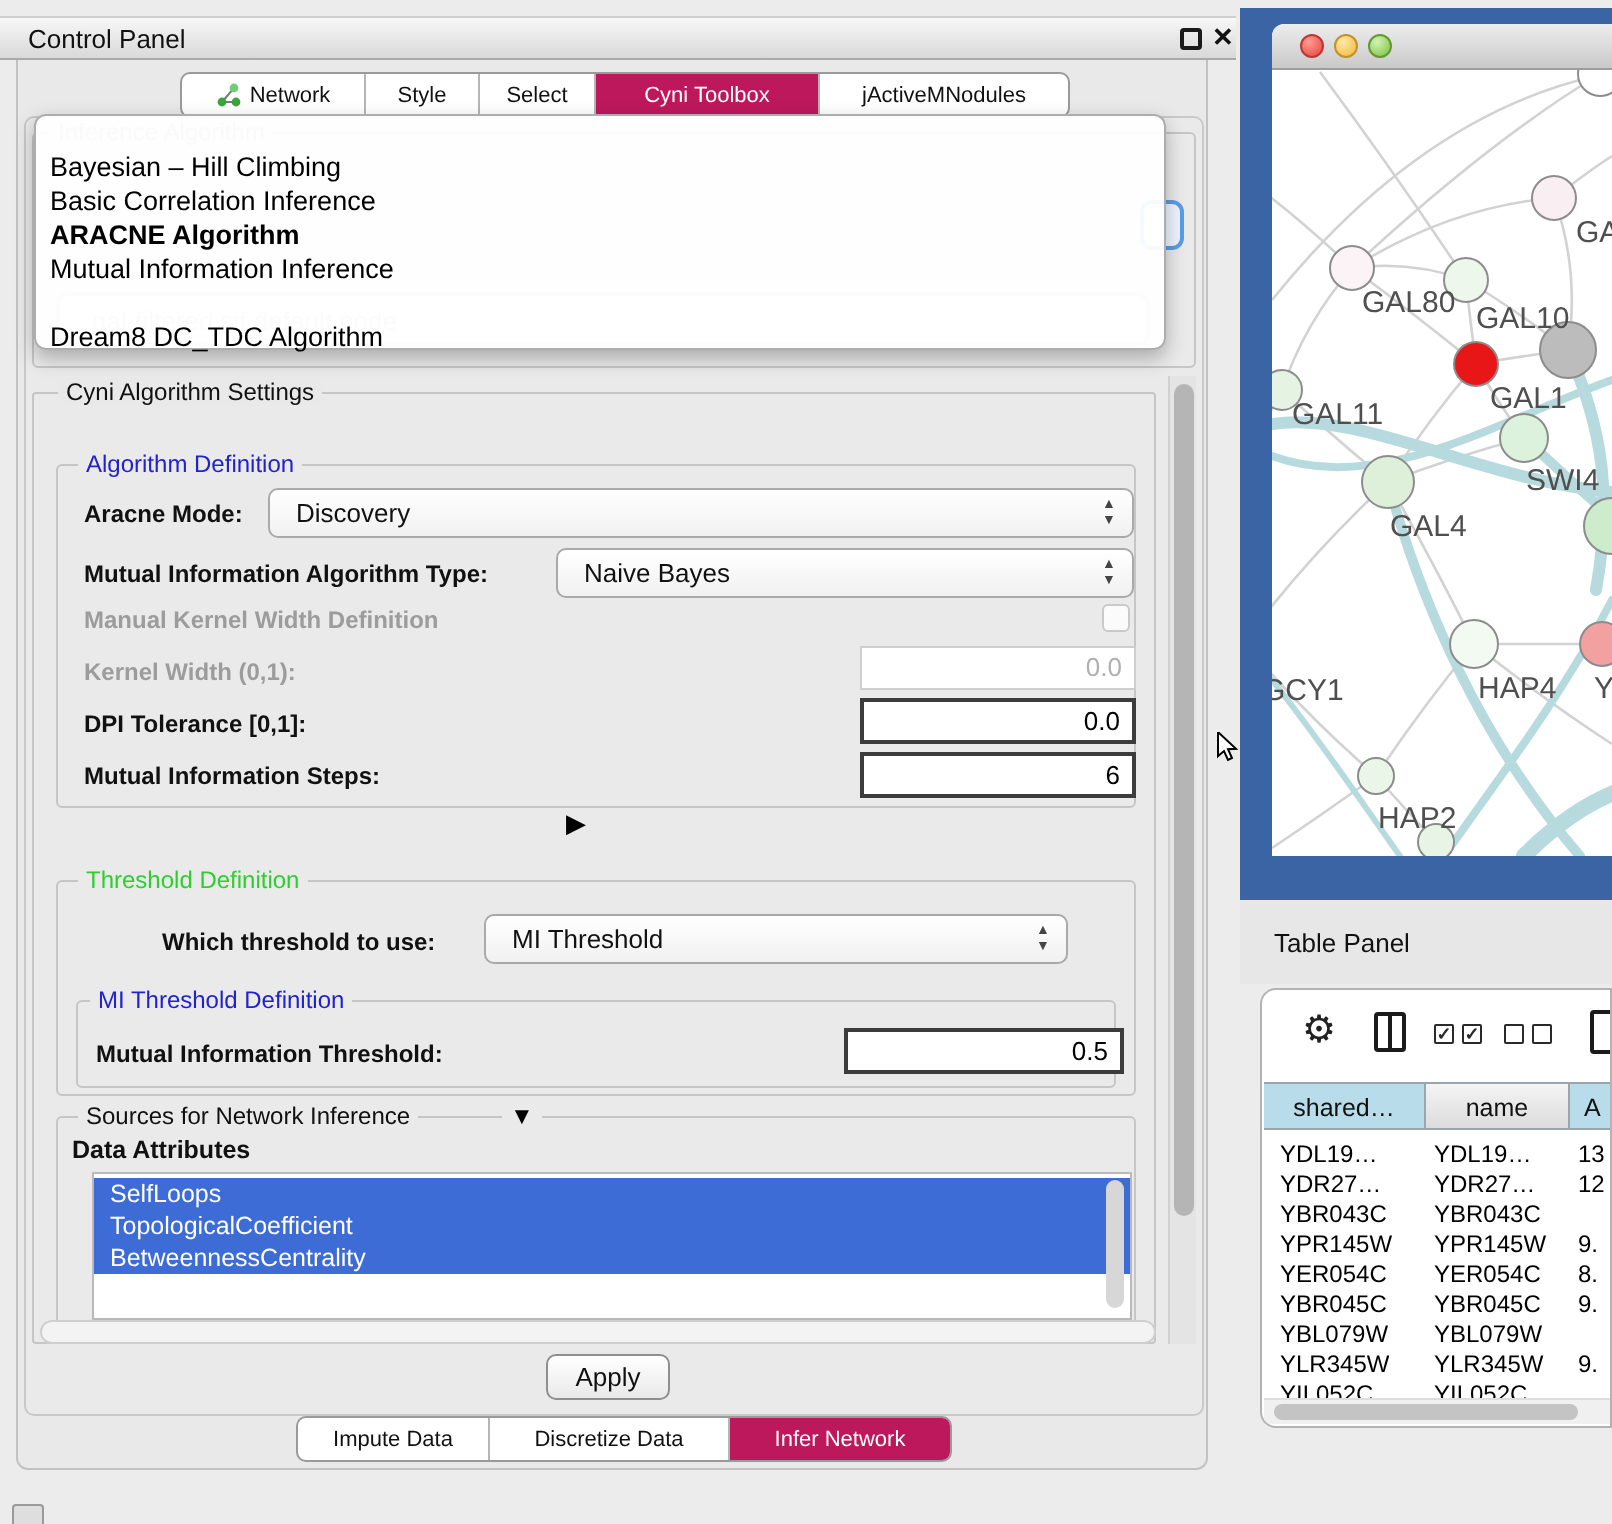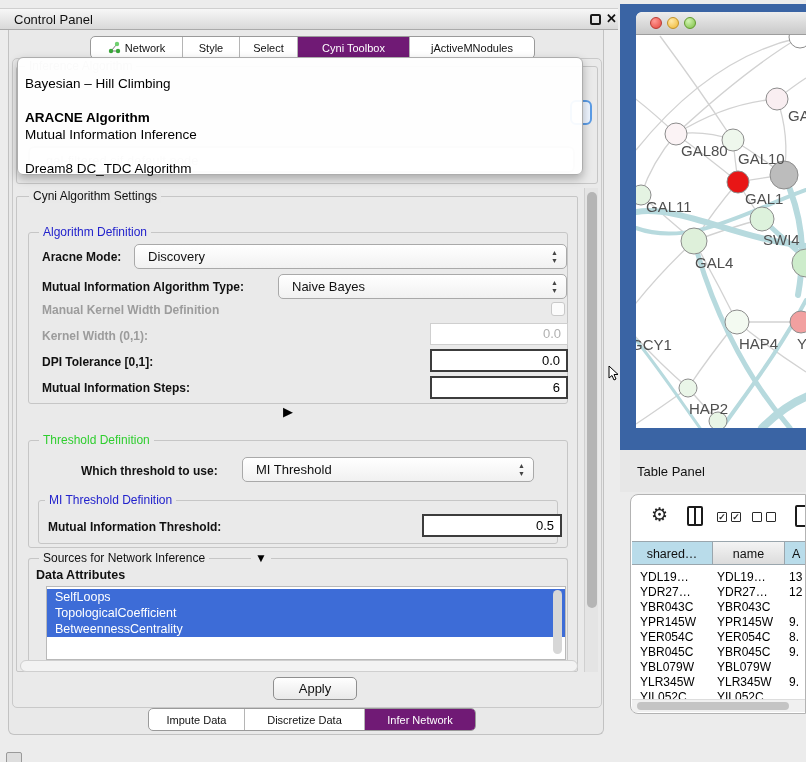--- a/index.html
+++ b/index.html
@@ -19,21 +19,21 @@
 
   .cp-body { left:8px; top:30px; width:596px; height:705px; background:#e9e9e9;
     border:1px solid #c2c2c2; border-top:none; border-radius:0 0 6px 6px; }
 
   
   .seg { position:absolute; display:flex; height:23px; border:1px solid #9a9a9a; border-radius:5px;
     overflow:hidden; background:#fff; font-size:11px; }
   .seg .segitem { display:flex; align-items:center; justify-content:center; border-right:1px solid #b5b5b5;
     color:#111; padding:0 14px; white-space:nowrap; }
   .seg .segitem:last-child { border-right:none; }
-  .seg .sel { background:#701a75; color:#fff; }
+  .seg .sel { background:#be185d; color:#fff; }
 
   
   .grp { position:absolute; border:1px solid #c6c6c6; border-radius:3px; }
   .grp-label { position:absolute; top:-8px; background:#e9e9e9; padding:0 4px; font-size:12px; color:#111; white-space:nowrap; }
   .grp-label.blue { color:#2222cc; }
   .grp-label.green { color:#2fce2f; }
   .ghost-combo { position:absolute; border:2px solid #c9c9c9; border-radius:6px; background:#f6f6f6; }
   .ghost-text { font-size:13px; color:#b5b5b5; }
 
   
@@ -135,20 +135,21 @@
   <div class="grp" style="left:16px;top:66px;width:582px;height:118px;">
     <span class="grp-label" style="left:8px;color:#9a9a9a;">Inference Algorithm</span>
   </div>
   <div class="ghost-combo abs" style="left:570px;top:100px;width:22px;height:25px;border-color:#5b9ce6;background:#eef5ff;"></div>
   <div class="ghost-combo abs" style="left:28px;top:146px;width:547px;height:27px;">
     <span class="ghost-text" style="position:absolute;left:16px;top:5px;">gal-filtered sif default node</span>
   </div>
 
   <div class="abs popup">
     <div class="popup-item" style="top:17px;">Bayesian – Hill Climbing</div>
+    <div class="popup-item" style="top:34px;">Basic Correlation Inference</div>
     <div class="popup-item bold" style="top:51px;">ARACNE Algorithm</div>
     <div class="popup-item" style="top:68px;">Mutual Information Inference</div>
     <div class="popup-item" style="top:102px;">Dream8 DC_TDC Algorithm</div>
   </div>
 
   <div class="grp" style="left:16px;top:196px;width:562px;height:476px;border-radius:2px;">
     <span class="grp-label" style="left:12px;">Cyni Algorithm Settings</span>
   </div>
 
   <div class="grp" style="left:28px;top:232px;width:540px;height:172px;">
@@ -218,21 +219,21 @@
     <div class="list-item">BetweennessCentrality</div>
   </div>
   <div class="sb-thumb" style="left:553px;top:590px;width:9px;height:64px;background:#d7d7d7;"></div>
 
   <div class="sb-h-track" style="left:20px;top:660px;width:558px;height:12px;"></div>
 
   <div class="sb-v-track" style="left:584px;top:188px;width:14px;height:484px;">
     <div class="sb-thumb" style="left:2px;top:4px;width:10px;height:416px;"></div>
   </div>
 
-  <div class="btn" style="left:273px;top:677px;width:84px;height:23px;">
+  <div class="btn" style="left:273px;top:677px;width:62px;height:23px;">
     <span>Apply</span>
   </div>
 
   <div class="seg" style="left:148px;top:708px;">
     <div class="segitem" style="width:96px;">
       <span>Impute Data</span>
     </div>
     <div class="segitem" style="width:120px;">
       <span>Discretize Data</span>
     </div>

